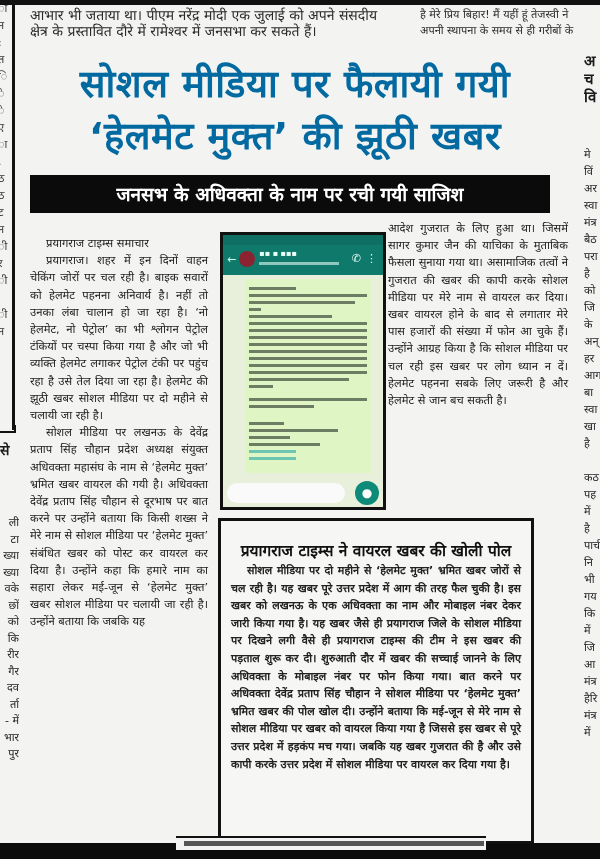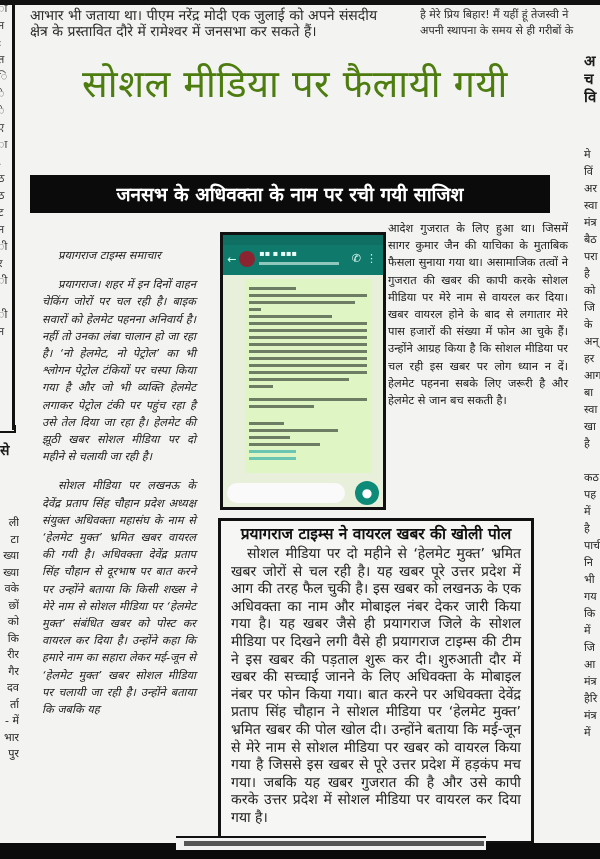--- a/index.html
+++ b/index.html
@@ -3,21 +3,21 @@
 <meta charset="utf-8">
 <style>
   html, body { margin:0; padding:0; }
   body {
     width:600px; height:859px; overflow:hidden; position:relative;
     background:#f3f3f1; color:#1a1a1a;
     font-family:"DejaVu Sans", sans-serif;
   }
   .abs { position:absolute; }
   .col-text { font-size:11.3px; line-height:17.2px; color:#222; text-align:justify; }
-  .col-text p { margin:12px;font-style:italic; }
+  .col-text p { margin:0; }
   .indent { text-indent:16px; }
 
   
   #left-strip { left:0; top:0; width:11px; height:440px; overflow:hidden; }
   #left-strip div { font-size:11px; line-height:17px; color:#333; white-space:nowrap; margin-left:-2px;}
   #left-rule { left:12px; top:0; width:3px; height:430px; background:#111; }
   #left-strip2 { left:0; top:515px; width:19px; height:300px; overflow:hidden; }
   #left-strip2 div { font-size:11px; line-height:16.5px; color:#222; white-space:nowrap; text-align:right; }
   #left-se { left:0; top:440px; font-size:14px; font-weight:bold; }
   #left-box-edge { left:0; top:425px; width:14px; height:6px; border-bottom:2px solid #111; border-right:2px solid #111; }
@@ -27,21 +27,21 @@
   #right-strip div { font-size:11px; line-height:17px; color:#222; white-space:nowrap; }
   #right-top { left:584px; top:52px; width:16px; overflow:hidden;}
   #right-top div { font-size:15px; line-height:18px; font-weight:bold; white-space:nowrap; }
 
   
   #top-bar { left:0; top:0; width:600px; height:5px; background:#111; }
   #top-left { left:30px; top:7px; width:350px; font-size:14px; line-height:16px; color:#2a2a2a; }
   #top-right { left:420px; top:7px; width:202px; font-size:11px; line-height:16px; color:#2a2a2a; white-space:nowrap; overflow:hidden; }
 
   
-  #headline { left:20px; top:58px; width:550px; text-align:center; font-weight:normal; font-size:38px; line-height:52px; letter-spacing:0.5px; color:#4d7c0f; }
+  #headline { left:20px; top:58px; width:550px; text-align:center; font-weight:bold; font-size:38px; line-height:52px; letter-spacing:0.5px; color:#0369a1; }
   #subhead { left:30px; top:175px; width:520px; height:38px; background:#0b0b0b; color:#fff; font-size:19px; line-height:38px; text-align:center; font-weight:bold; }
 
   
   #col1 { left:30px; top:235px; width:178px; }
   #col1-dateline { text-align:left; padding-left:16px; }
 
   
   #phone { left:220px; top:232px; width:160px; height:272px; border:3px solid #111; background:#e8f0dc; overflow:hidden; }
   #phone-status { height:10px; background:#0e6f62; }
   #phone-bar { height:30px; background:#0f7a6b; position:relative; }
@@ -54,23 +54,23 @@
   #phone-msg { position:absolute; left:22px; top:44px; width:126px; height:194px; background:#dff5c4; padding:4px; box-sizing:border-box; }
   .msg-line { height:3px; background:#3b4a3a; margin:4px 0; opacity:0.7; }
   .msg-line.link { background:#3ab0a8; }
   #phone-input { position:absolute; left:4px; bottom:4px; width:118px; height:20px; border-radius:10px; background:#fafafa; }
   #phone-mic { position:absolute; right:4px; bottom:2px; width:24px; height:24px; border-radius:50%; background:#0e8a78; color:#fff; font-size:12px; line-height:24px; text-align:center; }
 
   
   #col3 { left:388px; top:220px; width:180px; }
 
   
-  #box { left:218px; top:518px; width:316px; height:326px; border:3px solid #111; box-sizing:border-box; padding:2px 10px; background:#f6f6f4; }
+  #box { left:218px; top:518px; width:316px; height:326px; border:3px solid #111; box-sizing:border-box; padding:19px 10px; background:#f6f6f4; }
   #box-title { font-weight:bold; font-size:15.5px; line-height:22px; white-space:nowrap; text-align:center; color:#111; }
-  #box .col-text { font-size:14px; line-height:17.6px; }
+  #box .col-text { font-size:11px; line-height:17.6px;font-weight:bold; }
 
   
   #bottom-bar { left:0; top:843px; width:600px; height:16px; background:#0b0b0b; }
   #bottom-inset { left:176px; top:836px; width:310px; height:12px; background:#f2f2f2; border-top:2px solid #111; }
   #bottom-inset2 { left:184px; top:841px; width:300px; height:5px; background:#555; }
 </style>
 </head>
 <body>
 
 <div id="top-bar" class="abs"></div>
@@ -162,20 +162,21 @@
     <div>जि</div>
     <div>आ</div>
     <div>मंत्र</div>
     <div>हैरि</div>
     <div>मंत्र</div>
     <div>में</div>
   </div>
 
 <div id="headline" class="abs">
   <div>सोशल मीडिया पर फैलायी गयी</div>
+  <div>‘हेलमेट मुक्त’ की झूठी खबर</div>
 </div>
 <div id="subhead" class="abs">जनसभ के अधिवक्ता के नाम पर रची गयी साजिश</div>
 
 <div id="col1" class="abs col-text">
   <p id="col1-dateline">प्रयागराज टाइम्स समाचार</p>
   <p class="indent">प्रयागराज। शहर में इन दिनों वाहन चेकिंग जोरों पर चल रही है। बाइक सवारों को हेलमेट पहनना अनिवार्य है। नहीं तो उनका लंबा चालान हो जा रहा है। ‘नो हेलमेट, नो पेट्रोल’ का भी श्लोगन पेट्रोल टंकियों पर चस्पा किया गया है और जो भी व्यक्ति हेलमेट लगाकर पेट्रोल टंकी पर पहुंच रहा है उसे तेल दिया जा रहा है। हेलमेट की झूठी खबर सोशल मीडिया पर दो महीने से चलायी जा रही है।</p>
   <p class="indent">सोशल मीडिया पर लखनऊ के देवेंद्र प्रताप सिंह चौहान प्रदेश अध्यक्ष संयुक्त अधिवक्ता महासंघ के नाम से ‘हेलमेट मुक्त’ भ्रमित खबर वायरल की गयी है। अधिवक्ता देवेंद्र प्रताप सिंह चौहान से दूरभाष पर बात करने पर उन्होंने बताया कि किसी शख्स ने मेरे नाम से सोशल मीडिया पर ‘हेलमेट मुक्त’ संबंधित खबर को पोस्ट कर वायरल कर दिया है। उन्होंने कहा कि हमारे नाम का सहारा लेकर मई-जून से ‘हेलमेट मुक्त’ खबर सोशल मीडिया पर चलायी जा रही है। उन्होंने बताया कि जबकि यह</p>
 </div>
 
 <div id="phone" class="abs">

